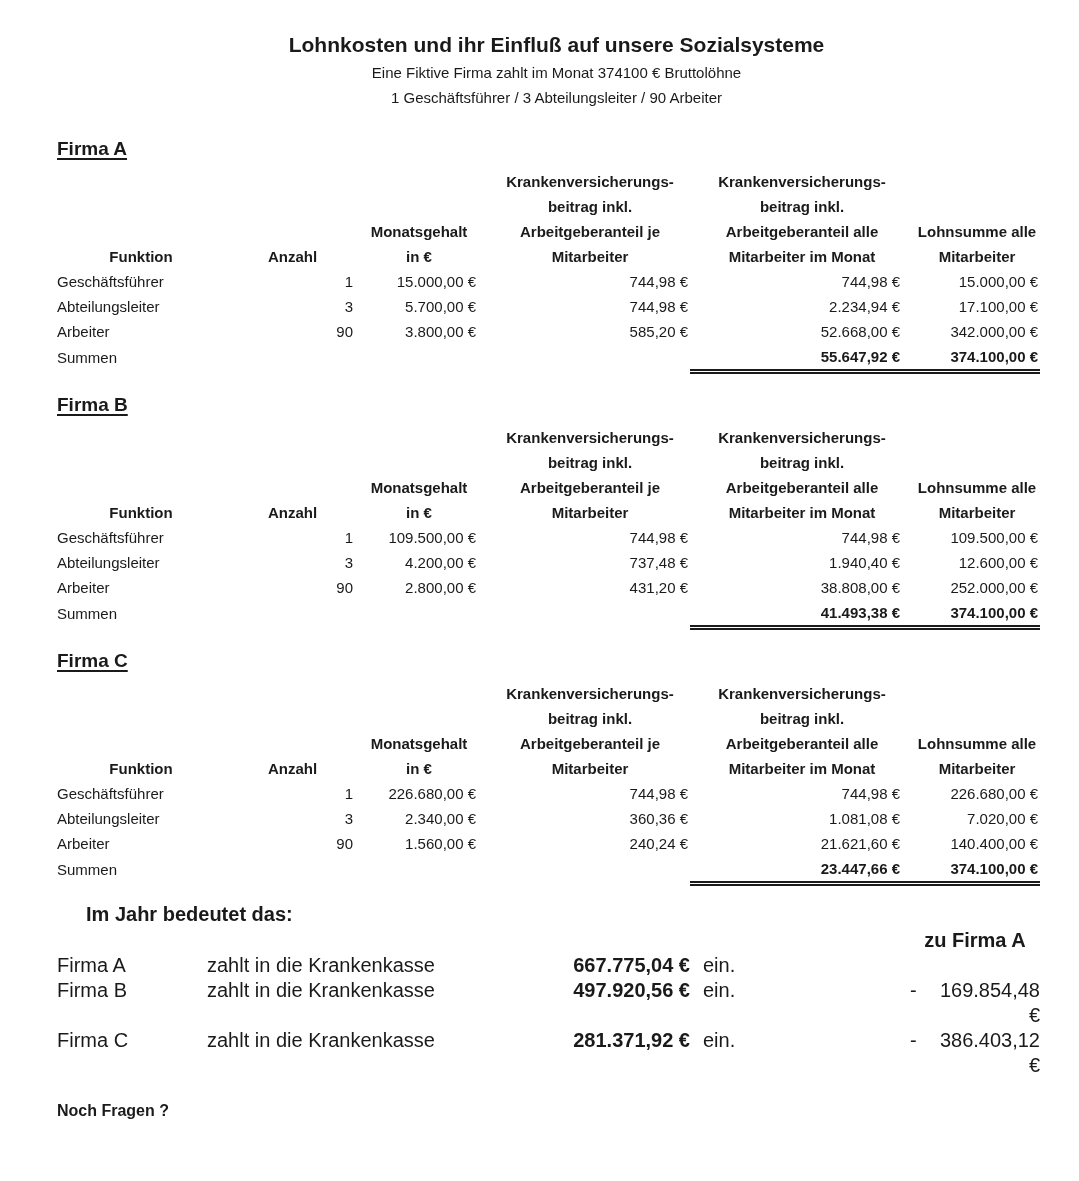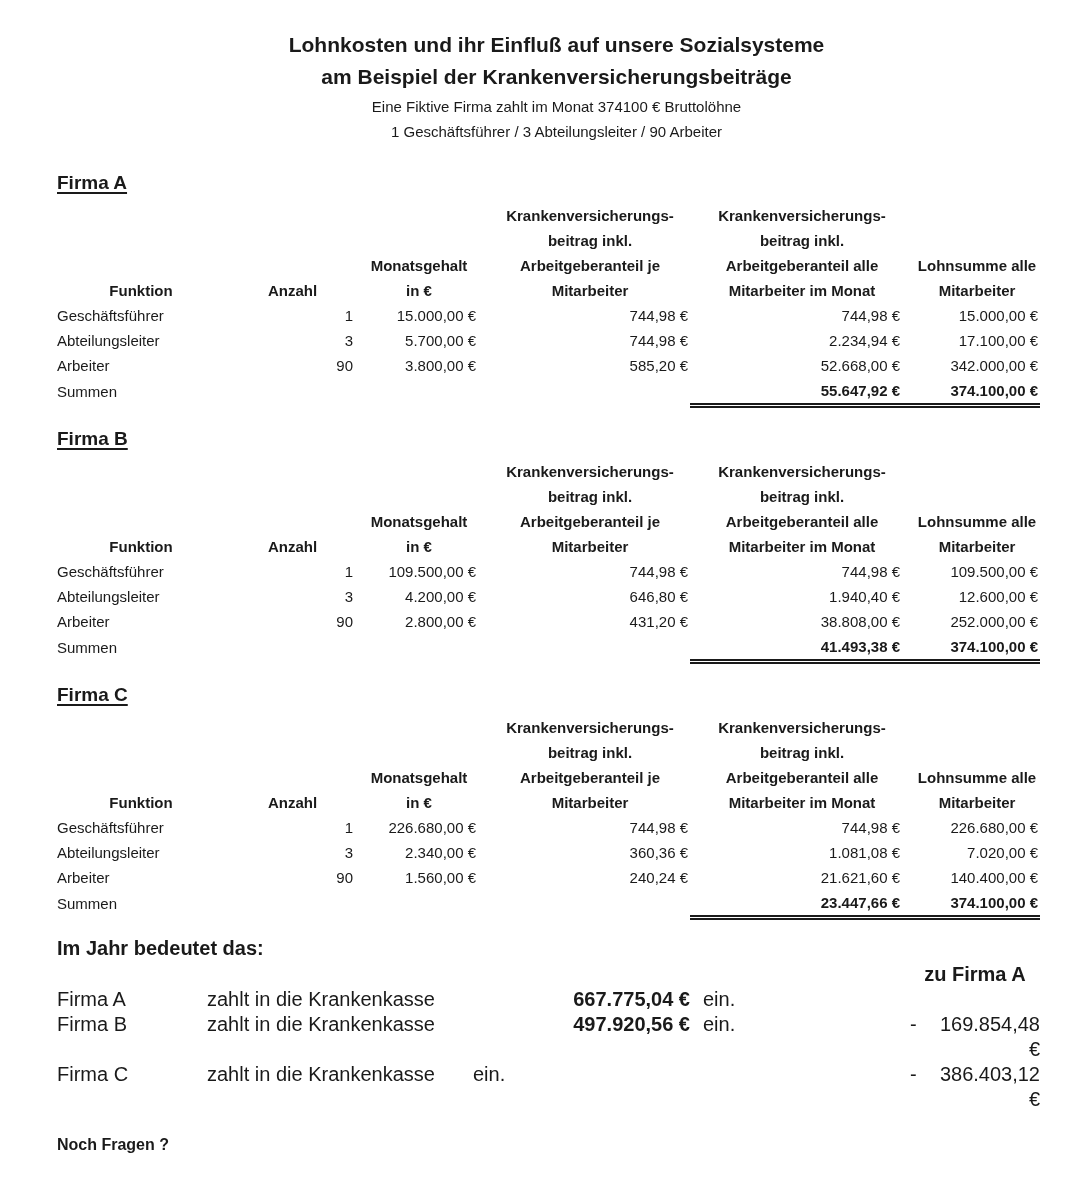--- a/index.html
+++ b/index.html
@@ -57,40 +57,39 @@
     vertical-align: middle;
   }
   td.cell-left { text-align: left; }
   td.cell-num { text-align: right; padding-right: 2px; }
   td.cell-count { text-align: right; padding-right: 7px; }
   td.cell-sum {
     font-weight: bold;
     border-bottom: 5px double #1a1a1a;
   }
   
-  .year-heading { font-size: 20px; font-weight: bold; line-height: 28px; margin-top: 14px; }
+  .year-heading { font-size: 20px; font-weight: bold; line-height: 28px; margin-top: 14px; margin-left: 29px; }
   .year-row { display: flex; width: 983px; line-height: 25px; font-size: 20px; }
   .yr-firm { width: 150px; }
   .yr-text { width: 253px; }
   .yr-amount { width: 230px; text-align: right; font-weight: bold; }
   .yr-ein { width: 60px; padding-left: 13px; }
   .yr-spacer { flex: 1; }
   .yr-sign { width: 20px; }
   .yr-diff { width: 110px; text-align: right; }
   .compare-head { width: 130px; text-align: center; font-weight: bold; }
   .closing { font-size: 16px; font-weight: bold; line-height: 26px; margin-top: 20px; }
 </style>
 </head>
 <body>
 
 <div class="page">
 
   <div class="doc-header">
     <div class="doc-title">Lohnkosten und ihr Einfluß auf unsere Sozialsysteme</div>
-    <div class="doc-title2">am Beispiel der Krankenversicherungsbeiträge</div>
     <div class="doc-sub">Eine Fiktive Firma zahlt im Monat 374100 € Bruttolöhne</div>
     <div class="doc-sub">1 Geschäftsführer / 3 Abteilungsleiter / 90 Arbeiter</div>
   </div>
 
     <section class="firm-section">
       <h2 class="firm-title">Firma A</h2>
       <table class="firm-table">
         <colgroup>
           <col class="c1">
           <col class="c2">
@@ -189,21 +188,21 @@
             <td class="cell-count">1</td>
             <td class="cell-num">109.500,00 €</td>
             <td class="cell-num">744,98 €</td>
             <td class="cell-num">744,98 €</td>
             <td class="cell-num">109.500,00 €</td>
           </tr>
           <tr>
             <td class="cell-left">Abteilungsleiter</td>
             <td class="cell-count">3</td>
             <td class="cell-num">4.200,00 €</td>
-            <td class="cell-num">646,80 €</td>
+            <td class="cell-num">737,48 €</td>
             <td class="cell-num">1.940,40 €</td>
             <td class="cell-num">12.600,00 €</td>
           </tr>
           <tr>
             <td class="cell-left">Arbeiter</td>
             <td class="cell-count">90</td>
             <td class="cell-num">2.800,00 €</td>
             <td class="cell-num">431,20 €</td>
             <td class="cell-num">38.808,00 €</td>
             <td class="cell-num">252.000,00 €</td>
@@ -306,20 +305,21 @@
       <div class="yr-text">zahlt in die Krankenkasse</div>
       <div class="yr-amount">497.920,56 €</div>
       <div class="yr-ein">ein.</div>
       <div class="yr-spacer"></div>
       <div class="yr-sign">-</div>
       <div class="yr-diff">169.854,48 €</div>
     </div>
     <div class="year-row">
       <div class="yr-firm">Firma C</div>
       <div class="yr-text">zahlt in die Krankenkasse</div>
+      <div class="yr-amount">281.371,92 €</div>
       <div class="yr-ein">ein.</div>
       <div class="yr-spacer"></div>
       <div class="yr-sign">-</div>
       <div class="yr-diff">386.403,12 €</div>
     </div>
     <div class="closing">Noch Fragen ?</div>
   </section>
 
 </div>
 

